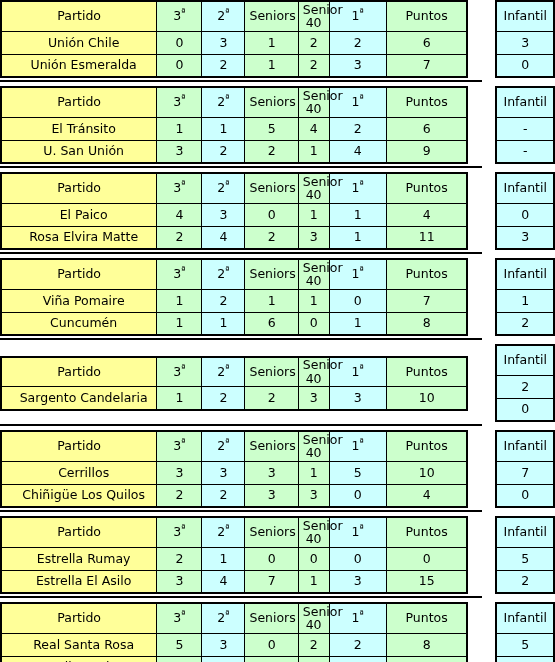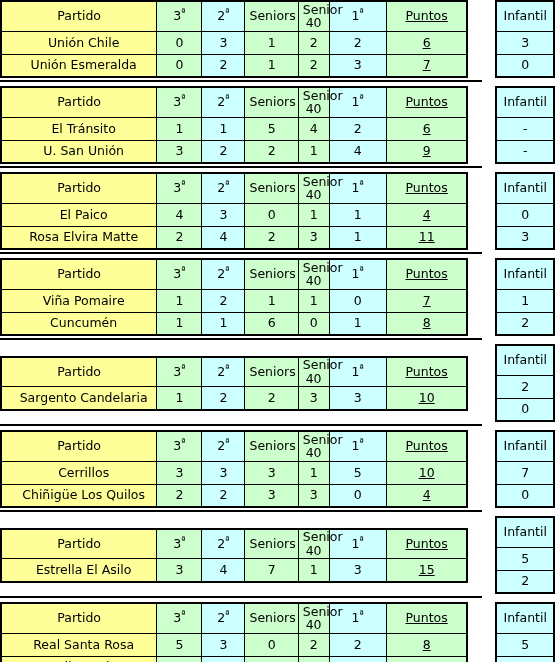--- a/index.html
+++ b/index.html
@@ -96,21 +96,21 @@
 
   
   .c-g { background: #ccffcc; }
   .c-b { background: #ccffff; }
 
   .w1 { width: 44px; }   
   .w2 { width: 42px; }   
   .w3 { width: 52px; }   
   .w4 { width: 30px; }   
   .w5 { width: 56px; margin-left: 17px; }   
-  .w6 { width: 79px; text-decoration: underline; }   
+  .w6 { width: 79px; }   
 
   table.side td, table.side th {
     width: 57px;
     background: #ccffff;
     text-align: center;
   }
   table.side tr.head th { height: 30px; }
   table.side tr.row td { height: 23px; }
 
   sup {
@@ -409,20 +409,29 @@
             <tr class="head">
               <th class="c-name-head">Partido</th>
               <th class="c-g w1">3<sup>ª</sup></th>
               <th class="c-b w2">2<sup>ª</sup></th>
               <th class="c-g w3">Seniors</th>
               <th class="c-g w4">Senior 40</th>
               <th class="c-b w5">1<sup>ª</sup></th>
               <th class="c-g w6">Puntos</th>
             </tr>
             <tr class="row">
+              <td class="c-name">Estrella Rumay</td>
+              <td class="c-g w1">2</td>
+              <td class="c-b w2">1</td>
+              <td class="c-g w3">0</td>
+              <td class="c-g w4">0</td>
+              <td class="c-b w5">0</td>
+              <td class="c-g w6">0</td>
+            </tr>
+            <tr class="row">
               <td class="c-name">Estrella El Asilo</td>
               <td class="c-g w1">3</td>
               <td class="c-b w2">4</td>
               <td class="c-g w3">7</td>
               <td class="c-g w4">1</td>
               <td class="c-b w5">3</td>
               <td class="c-g w6">15</td>
             </tr>
           </tbody>
         </table>

